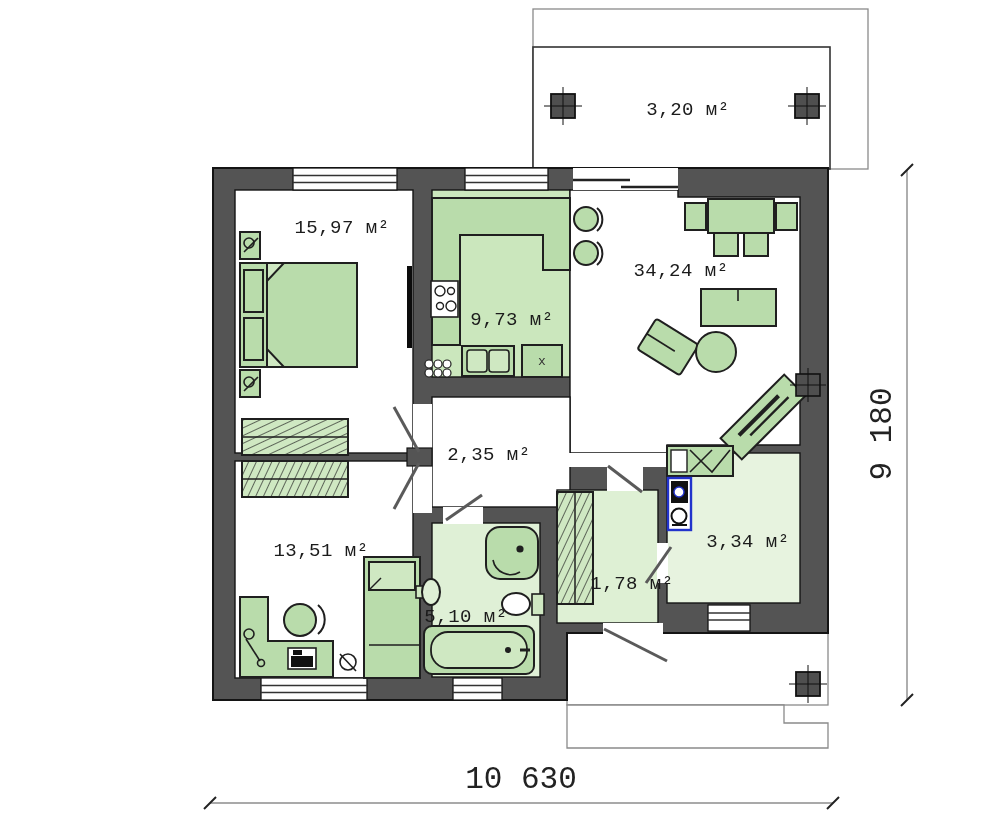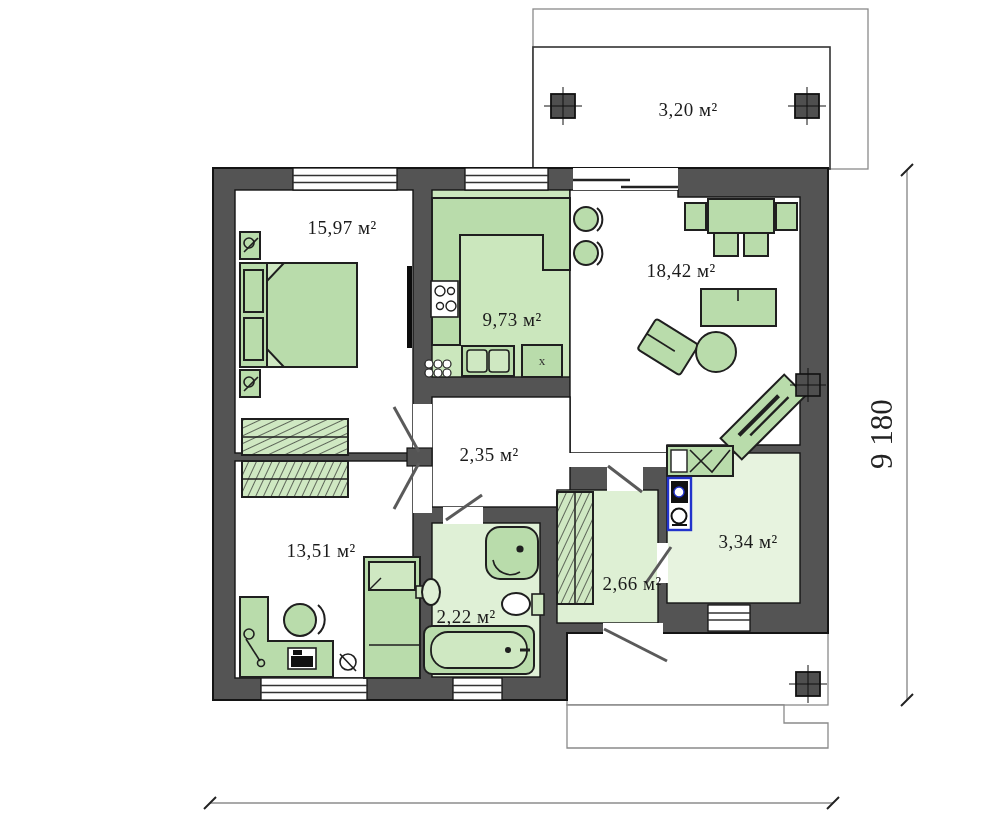--- a/index.html
+++ b/index.html
@@ -1,17 +1,17 @@
 <!DOCTYPE html>
 <html><head>
 <meta charset="utf-8">
 <style>
   html,body{margin:0;padding:0;background:#ffffff;}
   #stage{position:relative;width:1000px;height:822px;background:#fff;overflow:hidden;
-         font-family:Liberation Serif, serif;}
+         font-family:Liberation Mono, monospace;}
   #plan-svg{position:absolute;left:0;top:0;}
   .room-label{position:absolute;transform:translate(-50%,-50%);font-size:19px;color:#1b1b1b;
               white-space:nowrap;letter-spacing:0.5px;}
   .dim-label{position:absolute;transform:translate(-50%,-50%);font-size:31px;color:#222;white-space:nowrap;}
   .dim-label.vert{transform:translate(-50%,-50%) rotate(-90deg);}
   .appliance-marker{position:absolute;transform:translate(-50%,-50%);font-size:13px;color:#333;}
 </style>
 </head>
 <body>
 
@@ -301,23 +301,24 @@
     <line x1="827" y1="809" x2="839" y2="797" stroke="#222" stroke-width="2"></line>
     <line x1="907" y1="170" x2="907" y2="700"></line>
     <line x1="901" y1="176" x2="913" y2="164" stroke="#222" stroke-width="2"></line>
     <line x1="901" y1="706" x2="913" y2="694" stroke="#222" stroke-width="2"></line>
   </g>
 </svg>
 
   <div class="room-label" style="left:688px;top:110px">3,20 м²</div>
   <div class="room-label" style="left:342px;top:228px">15,97 м²</div>
   <div class="room-label" style="left:512px;top:320px">9,73 м²</div>
-  <div class="room-label" style="left:681px;top:271px">18,42 м²</div>
+  <div class="room-label" style="left:681px;top:271px">34,24 м²</div>
   <div class="room-label" style="left:489px;top:455px">2,35 м²</div>
   <div class="room-label" style="left:321px;top:551px">13,51 м²</div>
-  <div class="room-label" style="left:466px;top:617px">2,22 м²</div>
-  <div class="room-label" style="left:632px;top:584px">2,66 м²</div>
+  <div class="room-label" style="left:466px;top:617px">5,10 м²</div>
+  <div class="room-label" style="left:632px;top:584px">1,78 м²</div>
   <div class="room-label" style="left:748px;top:542px">3,34 м²</div>
 
   <div class="appliance-marker" style="left:542px;top:361px">x</div>
 
+  <div class="dim-label" style="left:521px;top:779px">10 630</div>
   <div class="dim-label vert" style="left:882px;top:434px">9 180</div>
 </div>
 
 </body></html>

